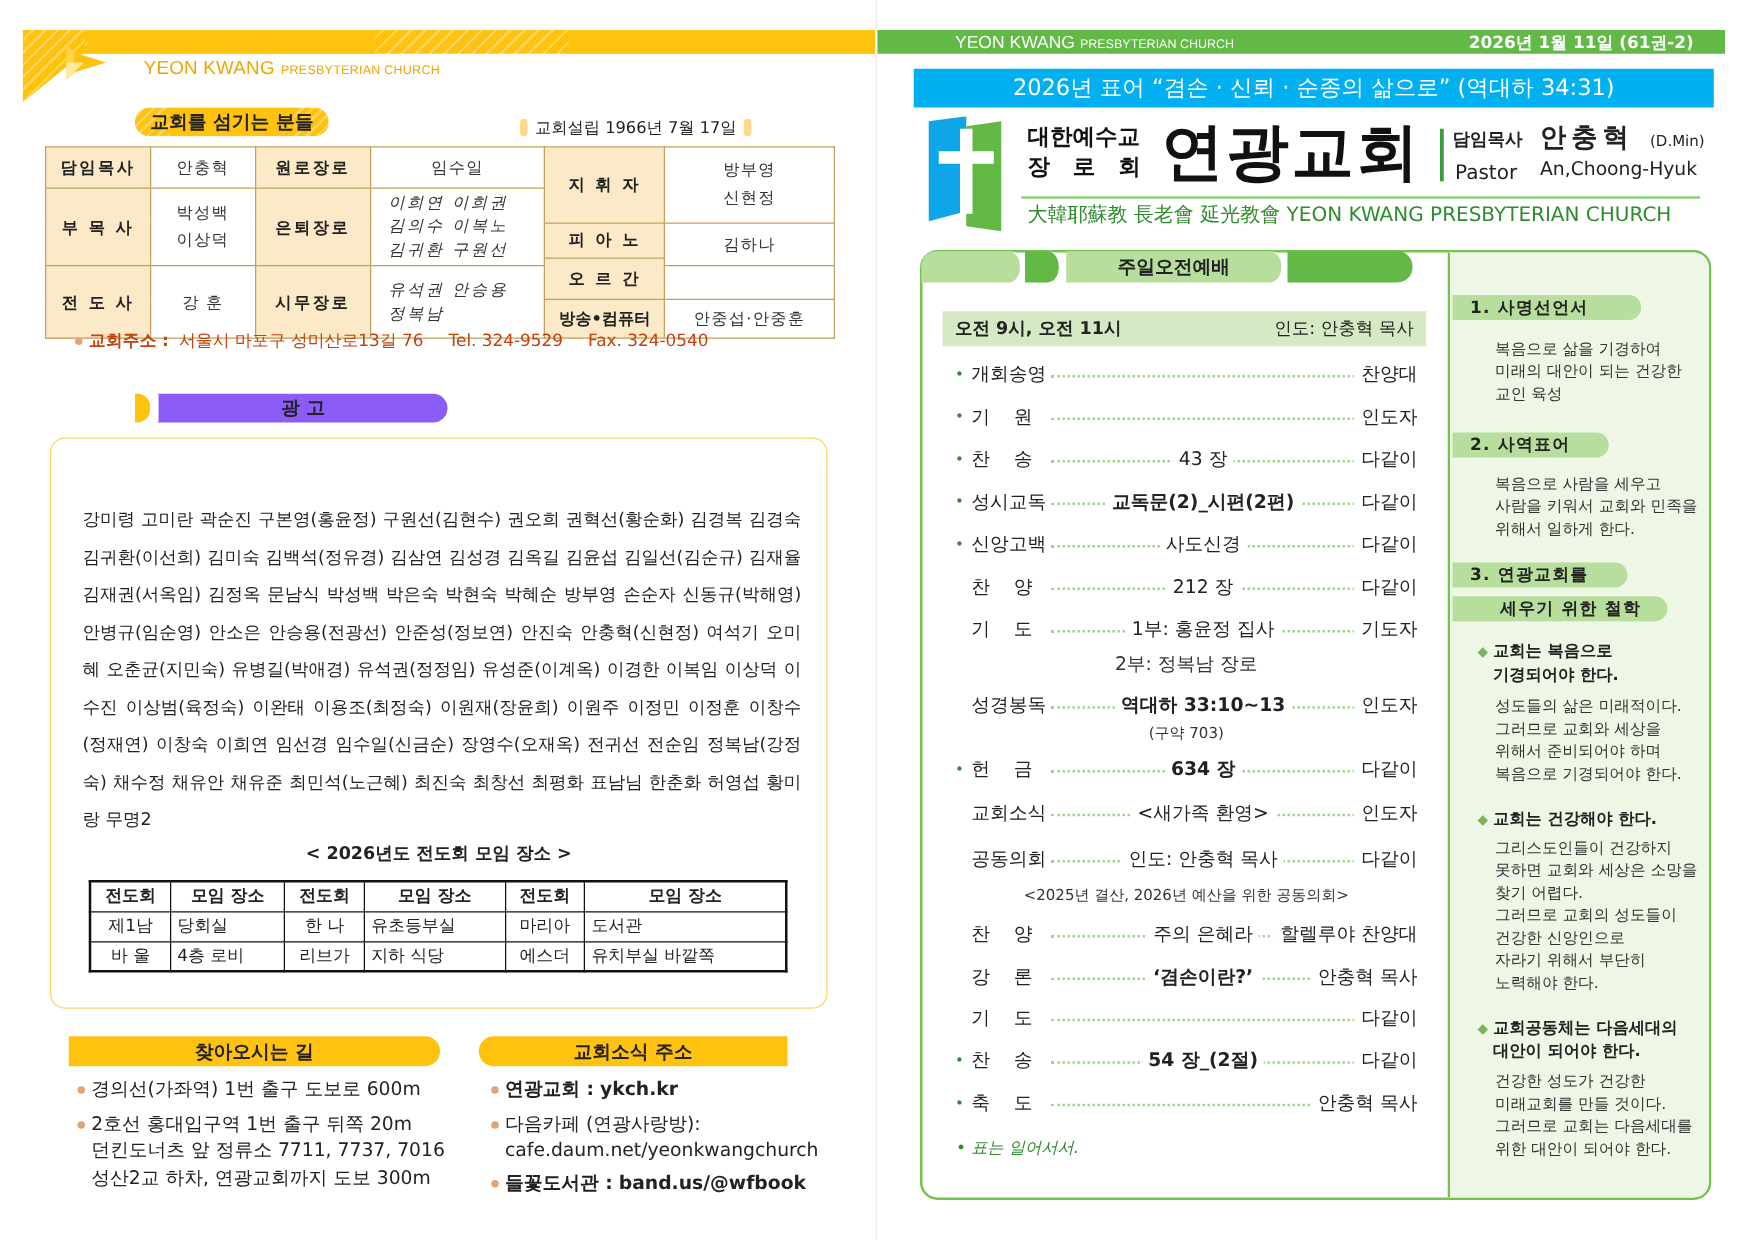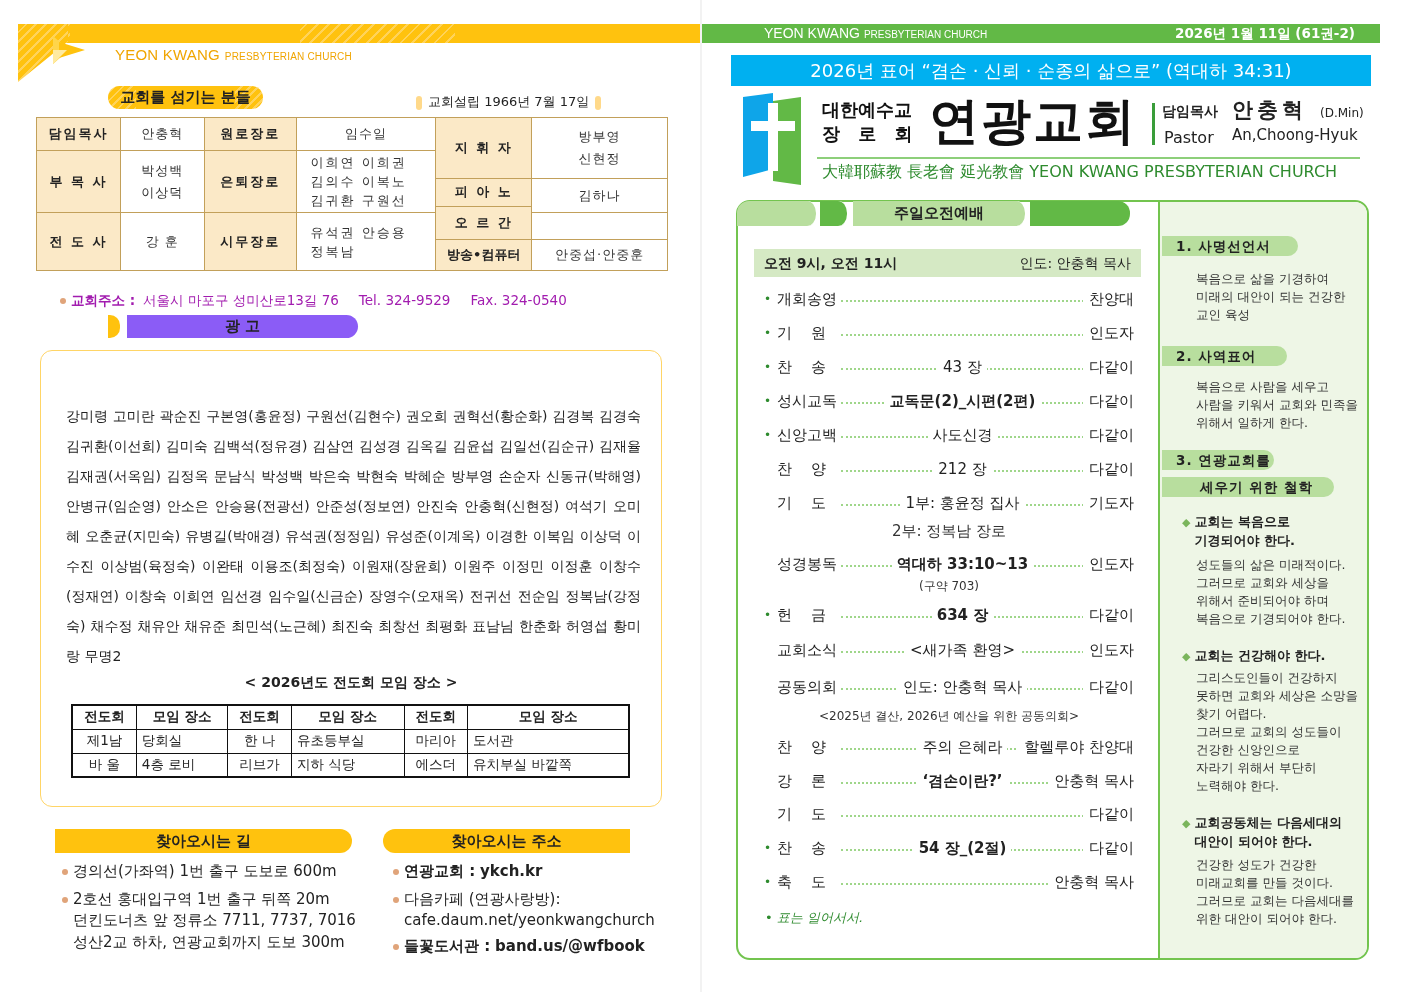--- a/index.html
+++ b/index.html
@@ -39,23 +39,23 @@
   .servers-title { left: 108px; top: 86px; width: 155px; }
   .founding { left: 410px; top: 93px; font-size: 13px; color: #222; }
   .founding .brk { display: inline-block; width: 6px; height: 14px; background: #ffd98a; border-radius: 6px; vertical-align: middle; margin: 0 6px; }
 
   table.staff {
     position: absolute; left: 36px; top: 117px; width: 632px; height: 154px;
     border-collapse: collapse; font-size: 13px; text-align: center;
   }
   table.staff td { border: 1px solid #c2a05a; color: #333; letter-spacing: 1px; }
   table.staff td.h { background: #fbe9c7; font-weight: bold; color: #222; letter-spacing: 2px; }
-  table.staff td.multi { text-align: left; padding-left: 14px; line-height: 19px; letter-spacing: 2px; }
-
-  .address { left: 60px; top: 292px; font-size: 13.5px; color: #a21caf; }
+  table.staff td.multi { text-align: left; padding-left: 14px; line-height: 19px; letter-spacing: 2px; font-style: italic; }
+
+  .address { left: 60px; top: 264px; font-size: 13.5px; color: #c2410c; }
   .address .dot { display:inline-block; width:6px; height:6px; border-radius:50%; background:#e0a47a; margin-right:5px; vertical-align: middle; }
   .address b { margin-right: 8px; }
   .address span.sp { margin-left: 20px; }
 
   .ad-title-wrap { left: 108px; top: 315px; width: 250px; height: 23px; }
   .ad-title-wrap .cap { position:absolute; left:0; top:0; width:12px; height:23px; background:#ffc20e; border-radius: 0 10px 10px 0; }
   .ad-title-wrap .bar { position:absolute; left:16px; top:0; width:234px; height:23px; background:#8b5cf6; border-radius: 0 12px 12px 0; border-left: 3px solid #fff; text-align:center; font-size:15px; font-weight:bold; line-height:23px; }
 
   .ad-box {
     left: 40px; top: 350px; width: 622px; height: 457px;
@@ -242,21 +242,21 @@
       <td class="c">리브가</td>
           <td class="l">지하 식당</td>
       <td class="c">에스더</td>
           <td class="l">유치부실 바깥쪽</td>
     </tr>
   </tbody>
     </table>
 </div>
 
 <div class="abs dir-title">찾아오시는 길</div>
-<div class="abs home-title">찾아오시는 주소</div>
+<div class="abs home-title">교회소식 주소</div>
 
 <div class="bul" style="left:62px;top:861px"><span class="dot"></span><span>경의선(가좌역) 1번 출구 도보로 600m</span></div>
 <div class="bul" style="left:62px;top:889px"><span class="dot"></span><span>2호선 홍대입구역 1번 출구 뒤쪽 20m</span></div>
 <div class="bul" style="left:73px;top:910px"><span>던킨도너츠 앞 정류소 7711, 7737, 7016</span></div>
 <div class="bul" style="left:73px;top:932px"><span>성산2교 하차, 연광교회까지 도보 300m</span></div>
 
 <div class="bul" style="left:393px;top:861px"><span class="dot"></span><b>연광교회 :</b> <b>ykch.kr</b></div>
 <div class="bul" style="left:393px;top:889px"><span class="dot"></span><span>다음카페 (연광사랑방):</span><br><span style="margin-left:11px">cafe.daum.net/yeonkwangchurch</span></div>
 <div class="bul" style="left:393px;top:936px"><span class="dot"></span><b>들꽃도서관 :</b> <b>band.us/@wfbook</b></div>
 
@@ -408,33 +408,33 @@
       <span class="mid"></span>
       <span class="right">안충혁  목사</span>
     </div>
   </div>
 
 <div class="sub-note" style="top:522px;font-size:15px;font-weight:normal"><span>2부: 정복남 장로</span></div>
 <div class="sub-note" style="top:578px">(구약 703)</div>
 <div class="sub-note" style="top:708px">&lt;2025년 결산, 2026년 예산을 위한 공동의회&gt;</div>
 <div class="abs stand-note">• 표는 일어서서.</div>
 
-<div class="side-h" style="top:236px;width:136px">1. 사명선언서</div>
+<div class="side-h" style="top:236px;width:151px">1. 사명선언서</div>
 <div class="side-p" style="top:270px">
     <div>복음으로 삶을 기경하여</div>
     <div>미래의 대안이 되는 건강한</div>
     <div>교인 육성</div>
   </div>
 <div class="side-h" style="top:346px;width:125px">2. 사역표어</div>
 <div class="side-p" style="top:378px">
     <div>복음으로 사람을 세우고</div>
     <div>사람을 키워서 교회와 민족을</div>
     <div>위해서 일하게 한다.</div>
   </div>
-<div class="side-h" style="top:450px;width:112px">3. 연광교회를</div>
+<div class="side-h" style="top:450px;width:140px">3. 연광교회를</div>
 <div class="side-h" style="top:477px;width:172px;padding-left:38px">세우기 위한 철학</div>
 
 <div class="side-b" style="top:512px"><span class="dia">◆</span><span class="txt"><div>교회는 복음으로</div><div>기경되어야 한다.</div></span></div>
 <div class="side-p" style="top:556px">
     <div>성도들의 삶은 미래적이다.</div>
     <div>그러므로 교회와 세상을</div>
     <div>위해서 준비되어야 하며</div>
     <div>복음으로 기경되어야 한다.</div>
   </div>
 <div class="side-b" style="top:646px"><span class="dia">◆</span><span class="txt"><div>교회는 건강해야 한다.</div></span></div>

